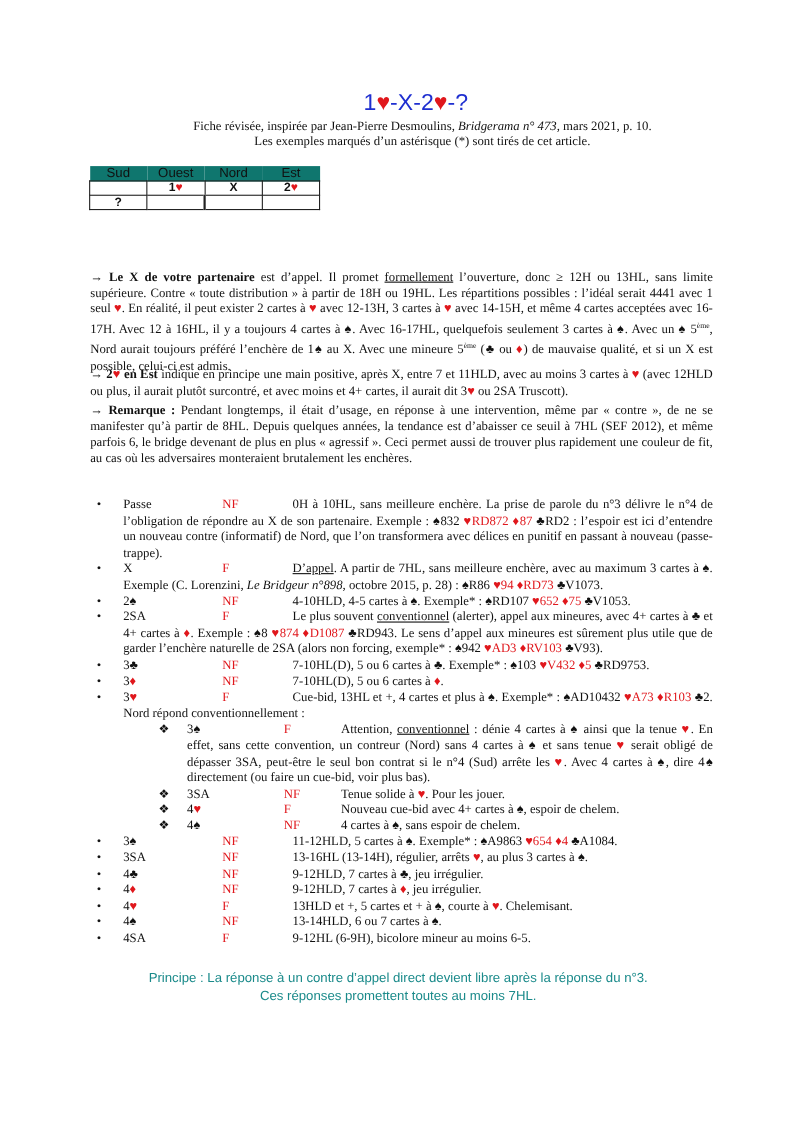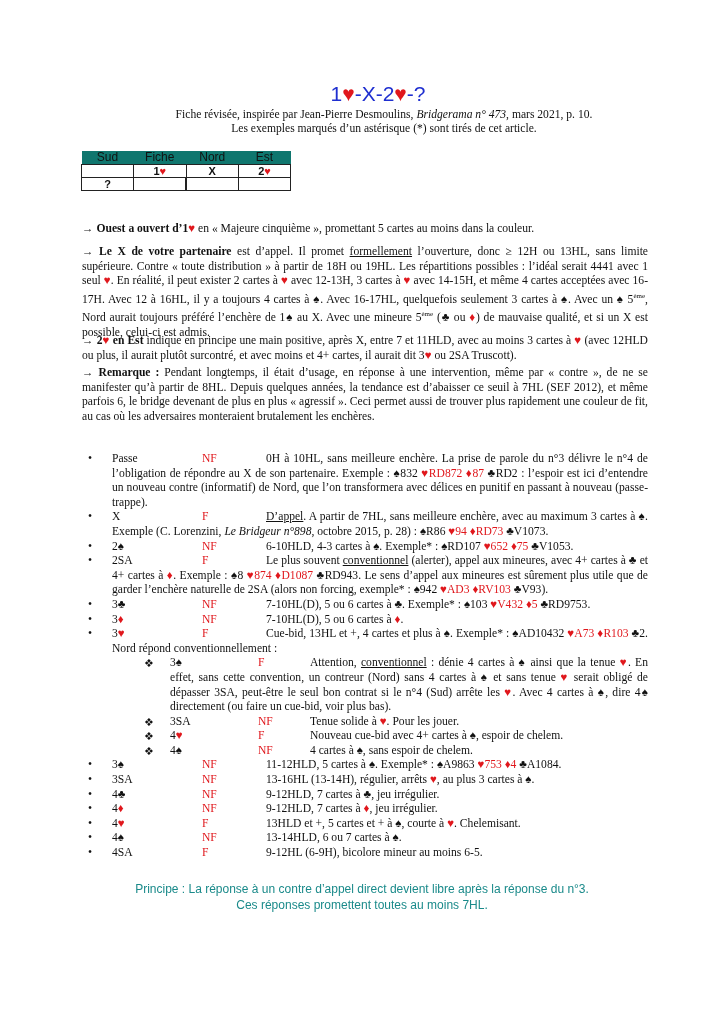--- a/index.html
+++ b/index.html
@@ -43,72 +43,71 @@
 
   <div class="subtitle">
     <div><span>Fiche révisée, inspirée par Jean-Pierre Desmoulins, </span><i>Bridgerama n° 473</i><span>, mars 2021, p. 10.</span></div>
     <div>Les exemples marqués d’un astérisque (*) sont tirés de cet article.</div>
   </div>
 
   <table class="bidtable">
     <tbody>
         <tr>
       <th>Sud</th>
-      <th>Fiche</th>
+      <th>Ouest</th>
       <th>Nord</th>
       <th>Est</th>
     </tr>
     <tr>
       <td></td>
       <td><span>1</span><span class="red">♥</span></td>
       <td>X</td>
       <td><span>2</span><span class="red">♥</span></td>
     </tr>
     <tr>
       <td>?</td>
       <td></td>
       <td style="border-left:2px solid #222"></td>
       <td></td>
     </tr>
   </tbody>
     </table>
 
-  <div class="para" style="top:222px"><span>→</span><b> Ouest a ouvert d’1</b><b class="red">♥</b><span> en « Majeure cinquième », promettant 5 cartes au moins dans la couleur.</span></div>
 
   <div class="para" style="top:245px"><span>→</span><b> Le X de votre partenaire</b><span> est d’appel. Il promet </span><span class="u">formellement</span><span> l’ouverture, donc ≥ 12H ou 13HL, sans limite supérieure. Contre « toute distribution » à partir de 18H ou 19HL. Les répartitions possibles : l’idéal serait 4441 avec 1 seul </span><span class="red">♥</span><span>. En réalité, il peut exister 2 cartes à </span><span class="red">♥</span><span> avec 12-13H, 3 cartes à </span><span class="red">♥</span><span> avec 14-15H, et même 4 cartes acceptées avec 16-17H. Avec 12 à 16HL, il y a toujours 4 cartes à ♠. Avec 16-17HL, quelquefois seulement 3 cartes à ♠. Avec un ♠ 5</span><sup style="font-size:7px">ème</sup><span>, Nord aurait toujours préféré l’enchère de 1♠ au X. Avec une mineure 5</span><sup style="font-size:7px">ème</sup><span> (♣ ou </span><span class="red">♦</span><span>) de mauvaise qualité, et si un X est possible, celui-ci est admis.</span></div>
 
   <div class="para" style="top:334px"><span>→</span><b> 2</b><b class="red">♥</b><b> en Est</b><span> indique en principe une main positive, après X, entre 7 et 11HLD, avec au moins 3 cartes à </span><span class="red">♥</span><span> (avec 12HLD ou plus, il aurait plutôt surcontré, et avec moins et 4+ cartes, il aurait dit 3</span><span class="red">♥</span><span> ou 2SA Truscott).</span></div>
 
   <div class="para" style="top:366px"><span>→</span><b> Remarque :</b><span> Pendant longtemps, il était d’usage, en réponse à une intervention, même par « contre », de ne se manifester qu’à partir de 8HL. Depuis quelques années, la tendance est d’abaisser ce seuil à 7HL (SEF 2012), et même parfois 6, le bridge devenant de plus en plus « agressif ». Ceci permet aussi de trouver plus rapidement une couleur de fit, au cas où les adversaires monteraient brutalement les enchères.</span></div>
 
   <div class="list" style="top:452px">
 
     <div class="item"><span class="bullet">•</span><span class="bid">Passe</span><span class="force">NF</span><span>0H à 10HL, sans meilleure enchère. La prise de parole du n°3 délivre le n°4 de l’obligation de répondre au X de son partenaire. Exemple : ♠832 </span><span class="red">♥RD872 ♦87</span><span> ♣RD2 : l’espoir est ici d’entendre un nouveau contre (informatif) de Nord, que l’on transformera avec délices en punitif en passant à nouveau (passe-trappe).</span></div>
 
     <div class="item"><span class="bullet">•</span><span class="bid">X</span><span class="force">F</span><span class="u">D’appel</span><span>. A partir de 7HL, sans meilleure enchère, avec au maximum 3 cartes à ♠. Exemple (C. Lorenzini, </span><i>Le Bridgeur n°898</i><span>, octobre 2015, p. 28) : ♠R86 </span><span class="red">♥94 ♦RD73</span><span> ♣V1073.</span></div>
 
-    <div class="item"><span class="bullet">•</span><span class="bid">2♠</span><span class="force">NF</span><span>6-10HLD, 4-3 cartes à ♠. Exemple* : ♠RD107 </span><span class="red">♥652 ♦75</span><span> ♣V1053.</span></div>
+    <div class="item"><span class="bullet">•</span><span class="bid">2♠</span><span class="force">NF</span><span>4-10HLD, 4-5 cartes à ♠. Exemple* : ♠RD107 </span><span class="red">♥652 ♦75</span><span> ♣V1053.</span></div>
 
     <div class="item"><span class="bullet">•</span><span class="bid">2SA</span><span class="force">F</span><span>Le plus souvent </span><span class="u">conventionnel</span><span> (alerter), appel aux mineures, avec 4+ cartes à ♣ et 4+ cartes à </span><span class="red">♦</span><span>. Exemple : ♠8 </span><span class="red">♥874 ♦D1087</span><span> ♣RD943. Le sens d’appel aux mineures est sûrement plus utile que de garder l’enchère naturelle de 2SA (alors non forcing, exemple* : ♠942 </span><span class="red">♥AD3 ♦RV103</span><span> ♣V93).</span></div>
 
     <div class="item"><span class="bullet">•</span><span class="bid"><span>3</span><span>♣</span></span><span class="force">NF</span><span>7-10HL(D), 5 ou 6 cartes à ♣. Exemple* : ♠103 </span><span class="red">♥V432 ♦5</span><span> ♣RD9753.</span></div>
 
     <div class="item"><span class="bullet">•</span><span class="bid"><span>3</span><span class="red">♦</span></span><span class="force">NF</span><span>7-10HL(D), 5 ou 6 cartes à </span><span class="red">♦</span><span>.</span></div>
 
     <div class="item"><span class="bullet">•</span><span class="bid"><span>3</span><span class="red">♥</span></span><span class="force">F</span><span>Cue-bid, 13HL et +, 4 cartes et plus à ♠. Exemple* : ♠AD10432 </span><span class="red">♥A73 ♦R103</span><span> ♣2. Nord répond conventionnellement :</span></div>
 
     <div class="sub"><span class="bullet">❖</span><span class="bid">3♠</span><span class="force">F</span><span>Attention, </span><span class="u">conventionnel</span><span> : dénie 4 cartes à ♠ ainsi que la tenue </span><span class="red">♥</span><span>. En effet, sans cette convention, un contreur (Nord) sans 4 cartes à ♠ et sans tenue </span><span class="red">♥</span><span> serait obligé de dépasser 3SA, peut-être le seul bon contrat si le n°4 (Sud) arrête les </span><span class="red">♥</span><span>. Avec 4 cartes à ♠, dire 4♠ directement (ou faire un cue-bid, voir plus bas).</span></div>
 
     <div class="sub"><span class="bullet">❖</span><span class="bid">3SA</span><span class="force">NF</span><span>Tenue solide à </span><span class="red">♥</span><span>. Pour les jouer.</span></div>
 
     <div class="sub"><span class="bullet">❖</span><span class="bid"><span>4</span><span class="red">♥</span></span><span class="force">F</span><span>Nouveau cue-bid avec 4+ cartes à ♠, espoir de chelem.</span></div>
 
     <div class="sub"><span class="bullet">❖</span><span class="bid">4♠</span><span class="force">NF</span><span>4 cartes à ♠, sans espoir de chelem.</span></div>
 
-    <div class="item"><span class="bullet">•</span><span class="bid"><span>3</span><span>♠</span></span><span class="force">NF</span><span>11-12HLD, 5 cartes à ♠. Exemple* : ♠A9863 </span><span class="red">♥753 ♦4</span><span> ♣A1084.</span></div>
+    <div class="item"><span class="bullet">•</span><span class="bid"><span>3</span><span>♠</span></span><span class="force">NF</span><span>11-12HLD, 5 cartes à ♠. Exemple* : ♠A9863 </span><span class="red">♥654 ♦4</span><span> ♣A1084.</span></div>
 
     <div class="item"><span class="bullet">•</span><span class="bid">3SA</span><span class="force">NF</span><span>13-16HL (13-14H), régulier, arrêts </span><span class="red">♥</span><span>, au plus 3 cartes à ♠.</span></div>
 
     <div class="item"><span class="bullet">•</span><span class="bid"><span>4</span><span>♣</span></span><span class="force">NF</span><span>9-12HLD, 7 cartes à ♣, jeu irrégulier.</span></div>
 
     <div class="item"><span class="bullet">•</span><span class="bid"><span>4</span><span class="red">♦</span></span><span class="force">NF</span><span>9-12HLD, 7 cartes à </span><span class="red">♦</span><span>, jeu irrégulier.</span></div>
 
     <div class="item"><span class="bullet">•</span><span class="bid"><span>4</span><span class="red">♥</span></span><span class="force">F</span><span>13HLD et +, 5 cartes et + à ♠, courte à </span><span class="red">♥</span><span>. Chelemisant.</span></div>
 
     <div class="item"><span class="bullet">•</span><span class="bid"><span>4</span><span>♠</span></span><span class="force">NF</span><span>13-14HLD, 6 ou 7 cartes à ♠.</span></div>

